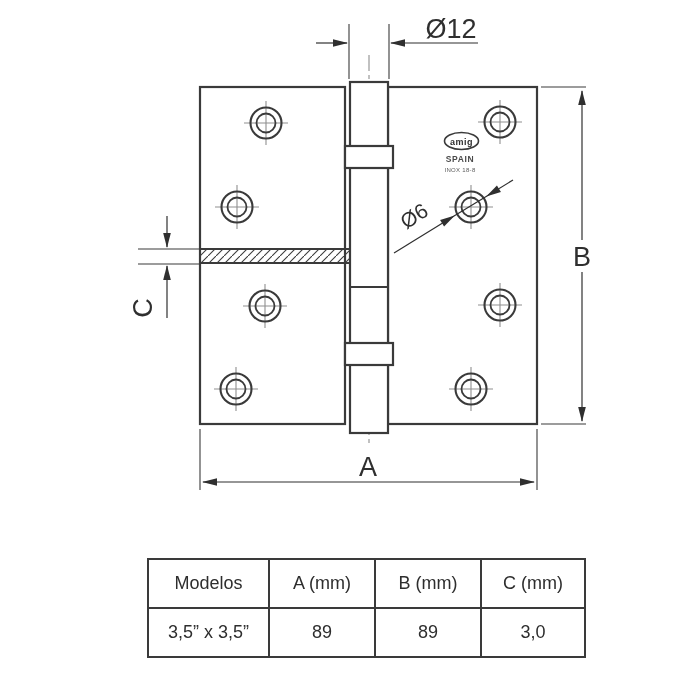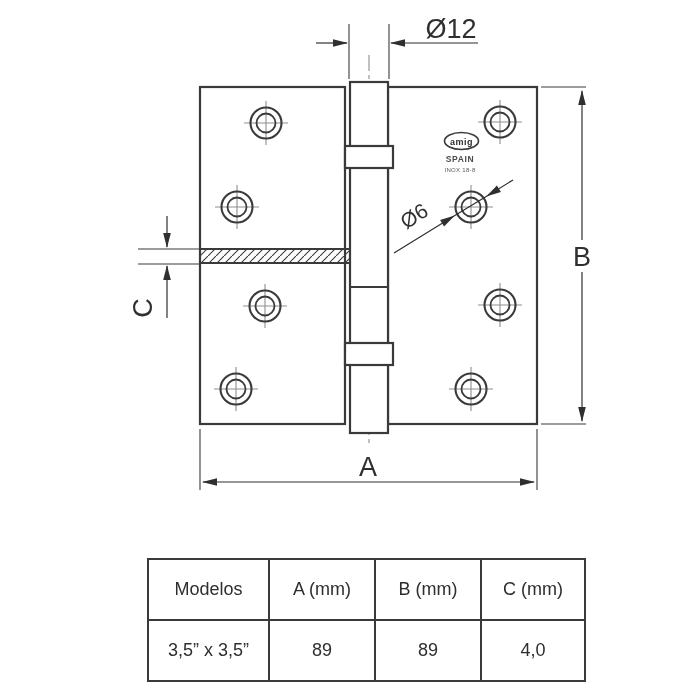--- a/index.html
+++ b/index.html
@@ -15,21 +15,21 @@
   .logo-country{font-size:8.5px;font-weight:600;letter-spacing:.6px;fill:#4a4a4a;}
   .logo-material{font-size:6px;letter-spacing:.3px;fill:#5a5a5a;}
 
   table.spec{
     position:absolute;left:131px;top:558px;width:437px;
     border-collapse:collapse;table-layout:fixed;
     font-size:18px;color:#2e2e2e;
   }
   table.spec td,table.spec th{
     border:2px solid #3a3a3a;text-align:center;vertical-align:middle;
-    padding:16px;font-weight:normal;overflow:hidden;white-space:nowrap;
+    padding:10px;font-weight:normal;overflow:hidden;white-space:nowrap;
   }
   table.spec th{height:27px;}
   table.spec td{height:27px;}
   tr.highlight td{background:#d4d4d4;}
   col.c-model{width:121px;} col.c-a{width:106px;} col.c-b{width:106px;} col.c-c{width:104px;}
 </style>
 </head>
 <body>
 
 <div id="stage">
@@ -157,18 +157,18 @@
         <th>A (mm)</th>
         <th>B (mm)</th>
         <th>C (mm)</th>
       </tr>
     </thead>
     <tbody>
       <tr>
         <td>3,5” x 3,5”</td>
         <td>89</td>
         <td>89</td>
-        <td>4,0</td>
+        <td>3,0</td>
       </tr>
     </tbody>
   </table>
 
 </div>
 
 </body></html>

